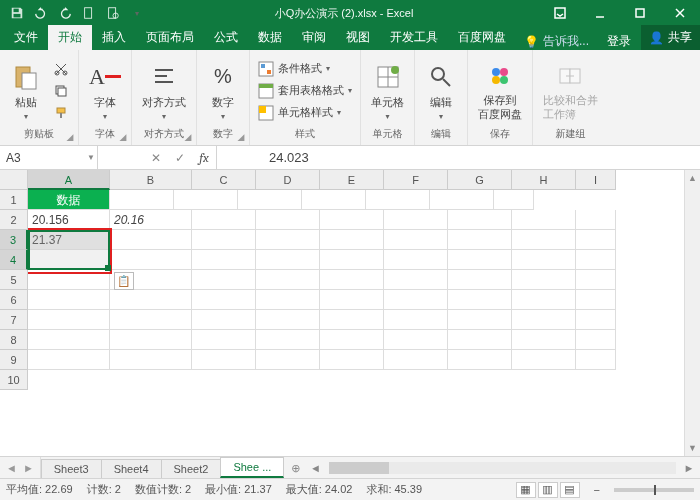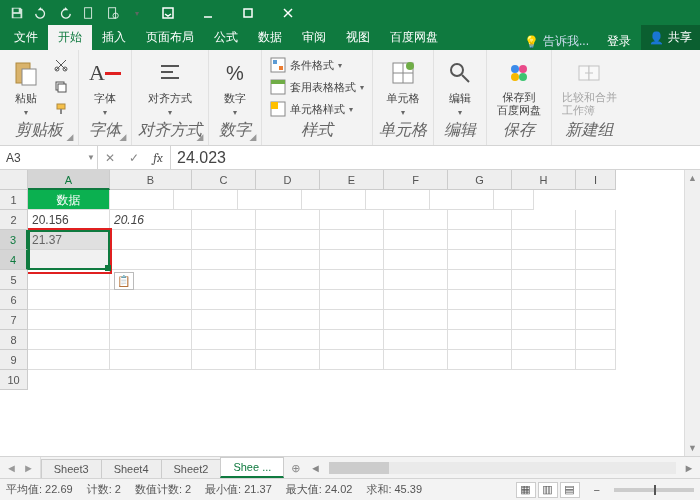--- a/index.html
+++ b/index.html
@@ -21,38 +21,38 @@
   .tab.active { background: #f3f3f3; color: #0f7a3f; }
   .tabs-spacer { flex: 1; }
   .tell { display: flex; align-items: center; gap: 4px; padding: 0 8px; color: #cde; }
   .signin { padding: 0 10px; }
   .share { background: #0b5f30; padding: 4px 8px; display: flex; align-items: center; gap: 4px; }
 
   
   .ribbon { background: #f3f3f3; border-bottom: 1px solid #d4d4d4; height: 96px; display: flex; }
   .group { border-right: 1px solid #e1e1e1; display: flex; flex-direction: column; align-items: center; justify-content: space-between; padding: 4px 6px 2px; position: relative; }
   .group-body { flex: 1; display: flex; align-items: center; gap: 4px; }
-  .group-label { font-size: 16px; color: #666; padding-bottom: 2px; white-space: nowrap; font-style: italic; }
+  .group-label { font-size: 10px; color: #666; padding-bottom: 2px; white-space: nowrap; }
   .group .launcher { position: absolute; right: 2px; bottom: 2px; width: 12px; height: 12px; color: #999; font-size: 9px; display: flex; align-items: center; justify-content: center; }
   .bigbtn { display: flex; flex-direction: column; align-items: center; gap: 2px; padding: 2px 4px; font-size: 11px; color: #444; }
   .bigbtn .ico { width: 32px; height: 32px; display: flex; align-items: center; justify-content: center; }
   .drop { font-size: 8px; color: #666; }
   .stack { display: flex; flex-direction: column; gap: 2px; }
   .smallbtn { width: 22px; height: 20px; display: flex; align-items: center; justify-content: center; }
   .cmditem { display: flex; align-items: center; gap: 4px; font-size: 11px; padding: 1px 2px; white-space: nowrap; }
   .cmditem .ci { width: 16px; height: 16px; display: flex; align-items: center; justify-content: center; }
 
   
-  .fxbar { height: 24px; border-bottom: 1px solid #d4d4d4; display: flex; align-items: stretch; background: #fff; }
+  .fxbar { height: 24px; border-bottom: 1px solid #d4d4d4; display: flex; align-items: stretch; background: #fff; gap: 46px; }
   .namebox { width: 98px; border-right: 1px solid #d4d4d4; display: flex; align-items: center; padding: 0 6px; position: relative; }
   .namebox .nbdrop { position: absolute; right: 2px; font-size: 8px; color: #888; }
   .fxbtns { display: flex; align-items: center; border-right: 1px solid #d4d4d4; }
   .fxbtns .fxb { width: 24px; display:flex; align-items:center; justify-content:center; color:#888; }
   .fxbtns .fxb.fx { font-style: italic; font-family: "Cambria","Times New Roman",serif; color:#555; font-size:13px;}
-  .formula { flex: 1; display: flex; align-items: center; padding: 0 6px; font-size: 16px; }
+  .formula { flex: 1; display: flex; align-items: center; padding: 0 6px; font-size: 13px; }
 
   
   .gridwrap { position: relative; height: calc(500px - 26px - 24px - 96px - 24px - 22px - 22px); display: flex; }
   .corner { width: 28px; height: 20px; background: #eee; border-right: 1px solid #ccc; border-bottom: 1px solid #ccc; position: absolute; left:0; top:0; z-index:2;}
   .colheads { position: absolute; left: 28px; right: 16px; top: 0; height: 20px; display: flex; z-index:2;}
   .ch { background: #eee; border-right: 1px solid #ccc; border-bottom: 1px solid #ccc; text-align: center; font-size: 11px; line-height: 20px; color: #555;}
   .ch.sel { background: #d5d5d5; color: #0f7a3f; border-bottom: 2px solid #0f7a3f; }
   .rowheads { position: absolute; left: 0; top: 20px; bottom: 0; width: 28px; z-index:2;}
   .rh { height: 20px; background: #eee; border-right: 1px solid #ccc; border-bottom: 1px solid #ccc; text-align: center; font-size: 11px; line-height: 20px; color:#555;}
   .rh.sel { background: #d5d5d5; color: #0f7a3f; border-right: 2px solid #0f7a3f; box-sizing: border-box;}
@@ -116,20 +116,21 @@
         </svg>
       </div>
     <div class="qbtn">
         <svg viewBox="0 0 16 16">
           <rect x="3" y="2" width="8" height="12" fill="none" stroke="#fff"></rect>
           <circle cx="11" cy="11" r="3" fill="none" stroke="#fff"></circle>
         </svg>
       </div>
     <div class="qbtn drop">▾</div>
   </div>
+  <div class="title">小Q办公演示 (2).xlsx - Excel</div>
   <div class="winbtns">
     <div class="wbtn">
         <svg viewBox="0 0 12 12">
           <rect x="1" y="1" width="10" height="10"></rect>
           <path d="M3 7l3 2 3-2" stroke="#fff"></path>
         </svg>
       </div>
     <div class="wbtn">
         <svg viewBox="0 0 12 12">
           <line x1="2" y1="10" x2="10" y2="10"></line>
@@ -151,20 +152,21 @@
 
 <div class="tabs">
   <div class="tab">文件</div>
   <div class="tab active">开始</div>
   <div class="tab">插入</div>
   <div class="tab">页面布局</div>
   <div class="tab">公式</div>
   <div class="tab">数据</div>
   <div class="tab">审阅</div>
   <div class="tab">视图</div>
+  <div class="tab">开发工具</div>
   <div class="tab">百度网盘</div>
   <div class="tabs-spacer"></div>
   <div class="tell">
       <span>💡</span>
       <span>告诉我...</span>
     </div>
   <div class="signin">登录</div>
   <div class="share">
       <span>👤</span>
       <span>共享</span>

